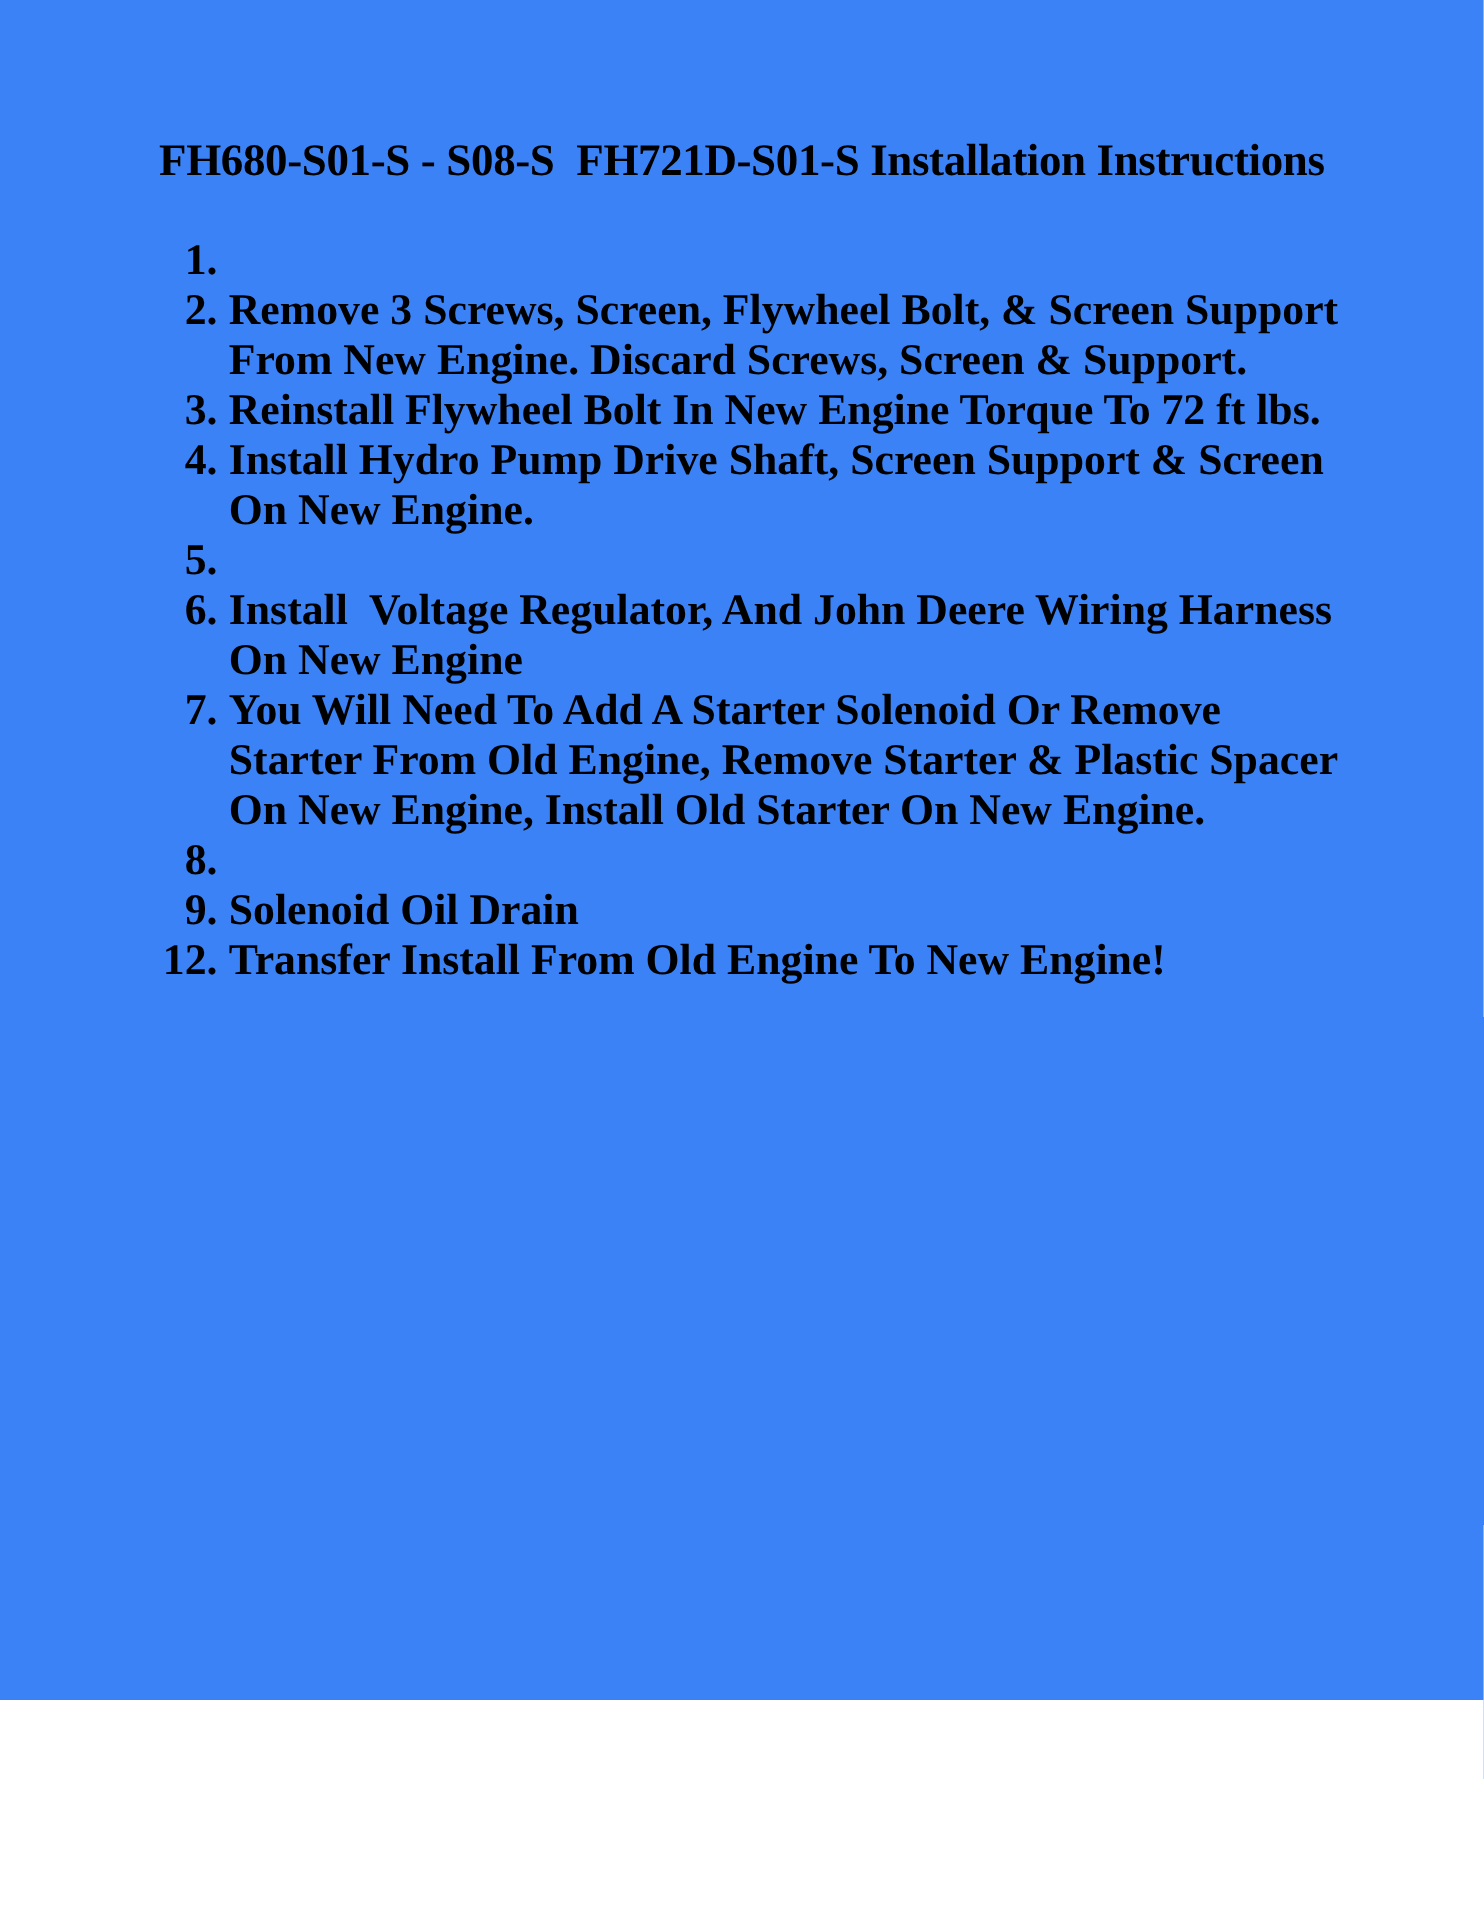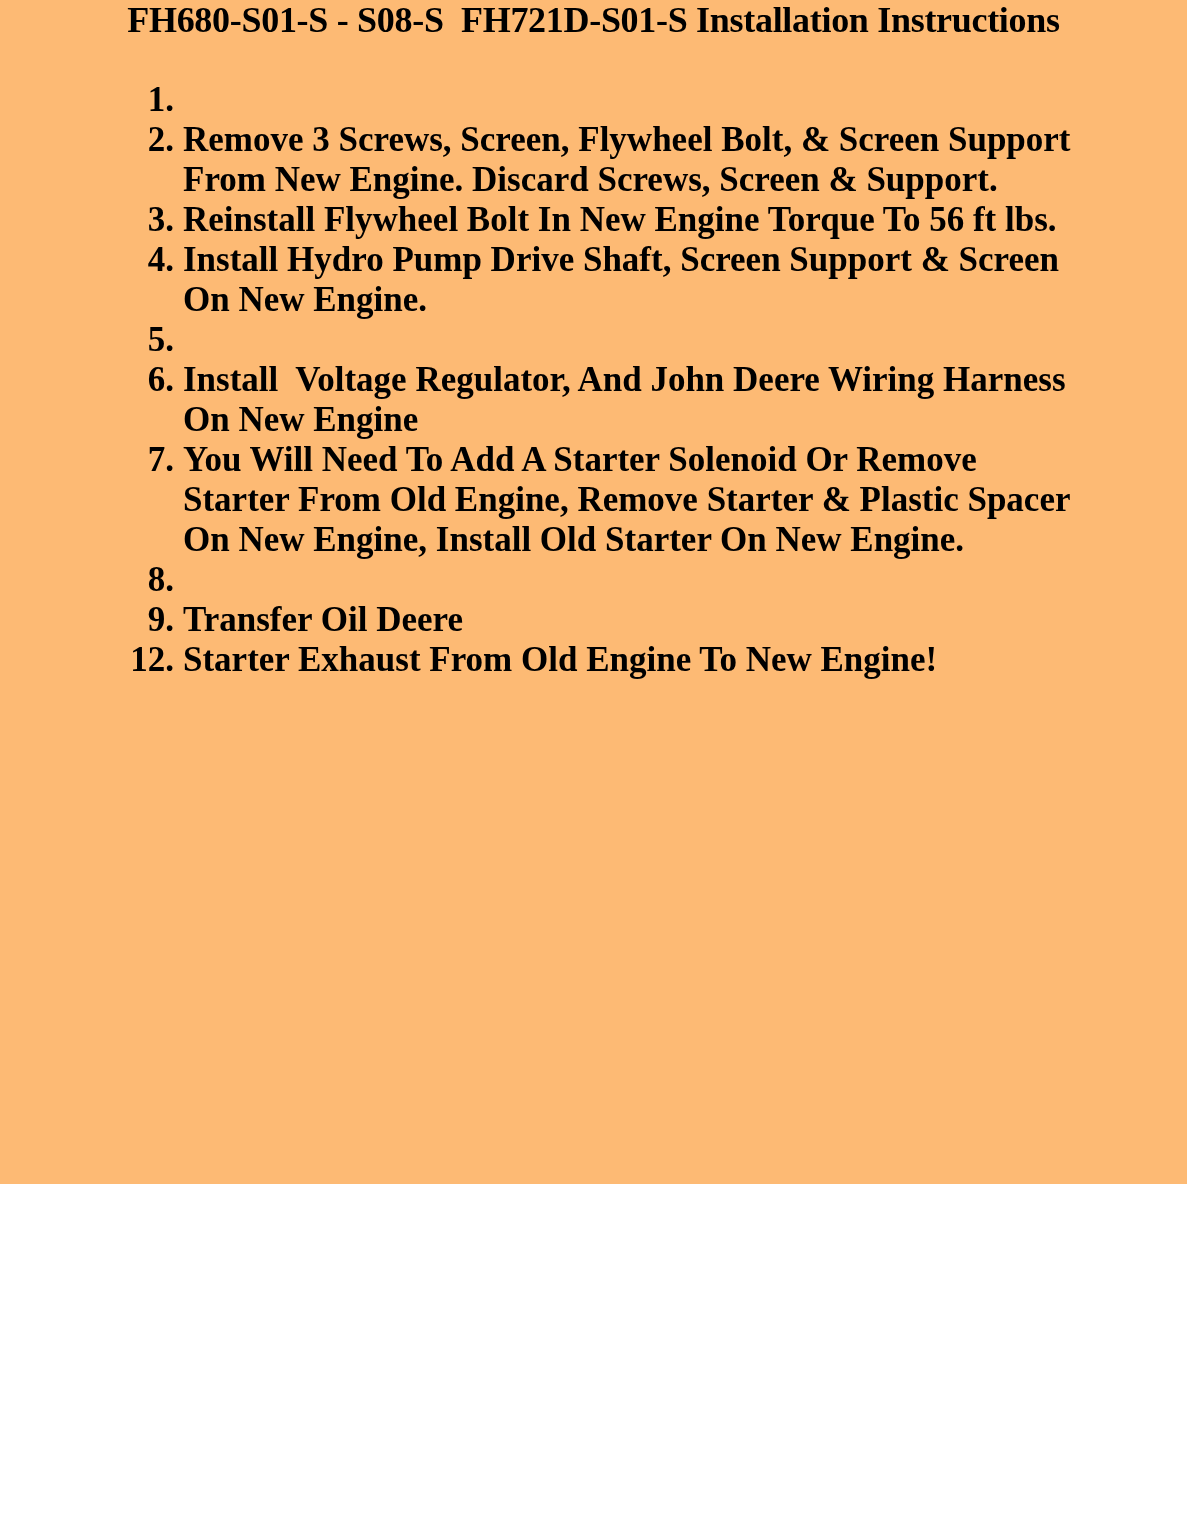--- a/index.html
+++ b/index.html
@@ -3,23 +3,24 @@
 <meta charset="utf-8">
 <style>
   html, body {
     margin: 0;
     padding: 0;
     background: #ffffff;
   }
   .page {
     position: relative;
     width: 1187px;
-    height: 1184px;
-    background: #fdba74;
+    height: 1360px;
+    background: #3b82f6;
     box-sizing: border-box;
+    padding-top: 108px;
     overflow: hidden;
     font-family: "Liberation Serif", "DejaVu Serif", serif;
     color: #000000;
   }
   h1.doc-title {
     margin: 0;
     font-size: 36px;
     line-height: 40px;
     font-weight: bold;
     text-align: center;
@@ -60,21 +61,21 @@
     <li>
       <span class="num">1.</span>
     </li>
     <li>
       <span class="num">2.</span>
       <span class="text">Remove 3 Screws, Screen, Flywheel Bolt, &amp; Screen Support
 From New Engine. Discard Screws, Screen &amp; Support.</span>
     </li>
     <li>
       <span class="num">3.</span>
-      <span class="text">Reinstall Flywheel Bolt In New Engine Torque To 56 ft lbs.</span>
+      <span class="text">Reinstall Flywheel Bolt In New Engine Torque To 72 ft lbs.</span>
     </li>
     <li>
       <span class="num">4.</span>
       <span class="text">Install Hydro Pump Drive Shaft, Screen Support &amp; Screen
 On New Engine.</span>
     </li>
     <li>
       <span class="num">5.</span>
     </li>
     <li>
@@ -86,21 +87,21 @@
       <span class="num">7.</span>
       <span class="text">You Will Need To Add A Starter Solenoid Or Remove
 Starter From Old Engine, Remove Starter &amp; Plastic Spacer
 On New Engine, Install Old Starter On New Engine.</span>
     </li>
     <li>
       <span class="num">8.</span>
     </li>
     <li>
       <span class="num">9.</span>
-      <span class="text">Transfer Oil Deere</span>
+      <span class="text">Solenoid Oil Drain</span>
     </li>
     <li>
       <span class="num">12.</span>
-      <span class="text">Starter Exhaust From Old Engine To New Engine!</span>
+      <span class="text">Transfer Install From Old Engine To New Engine!</span>
     </li>
   </ol>
 
 </div>
 
 </body></html>

